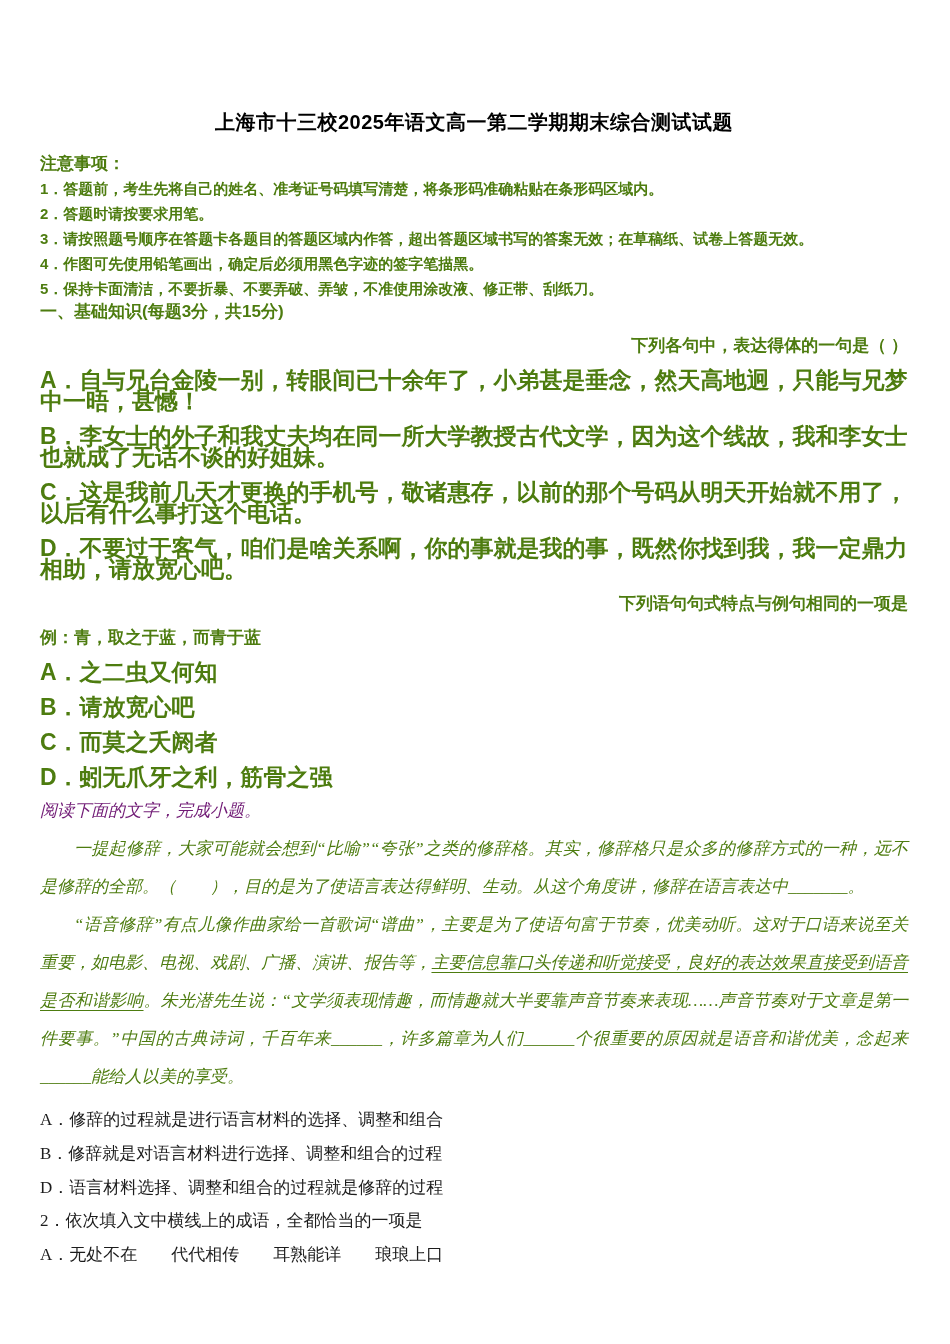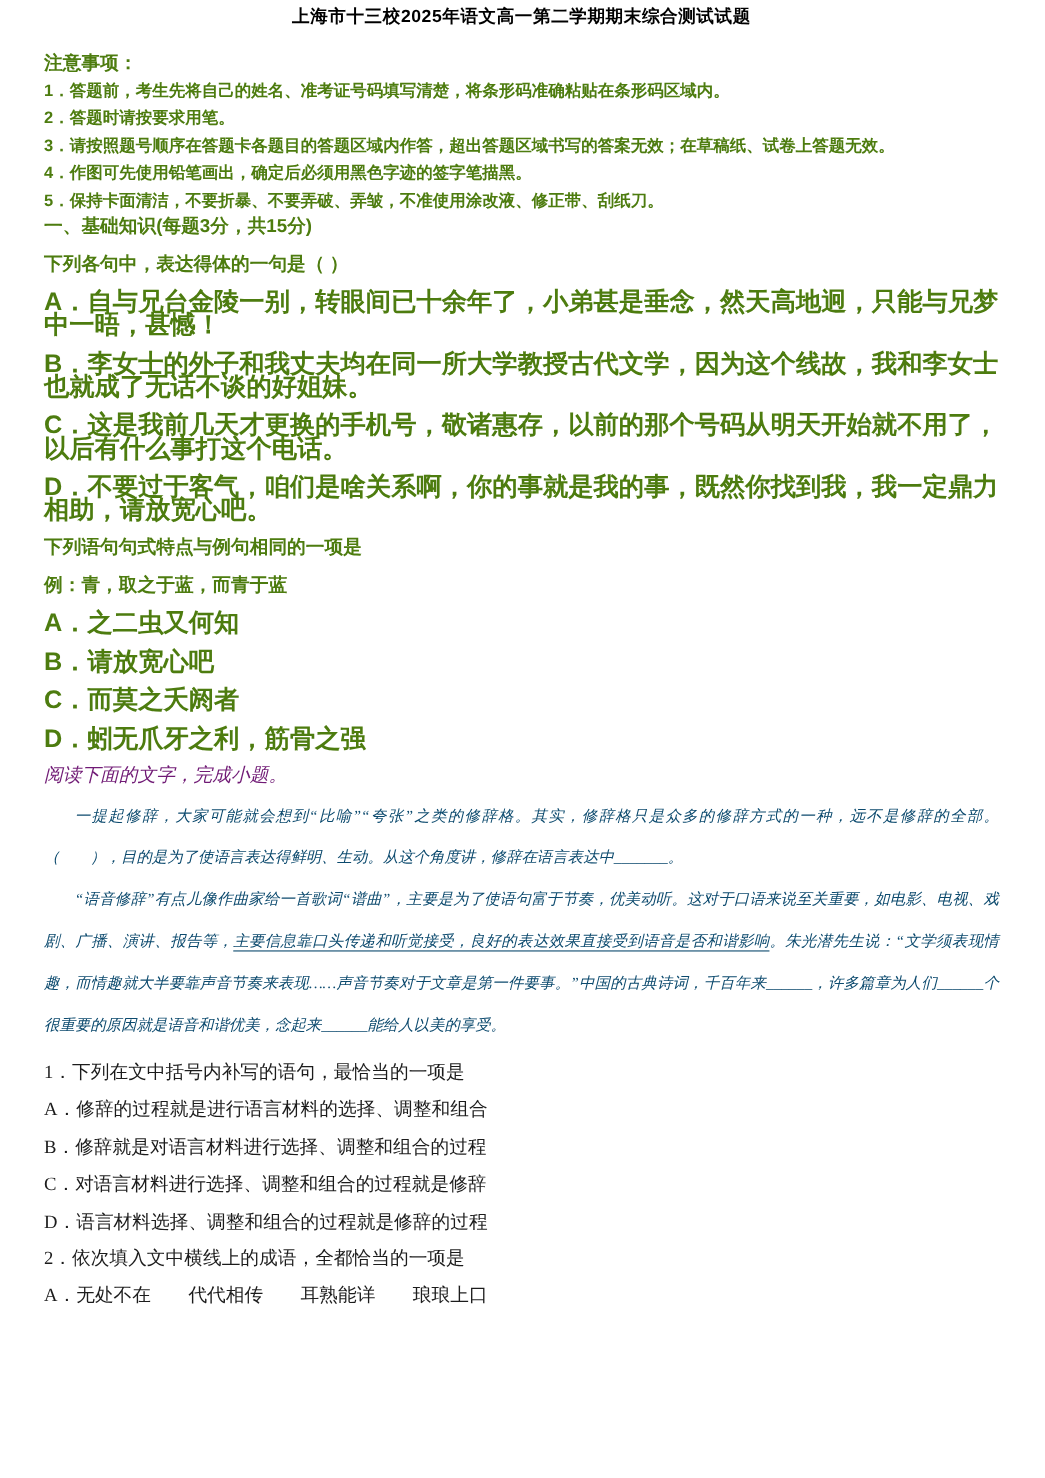--- a/index.html
+++ b/index.html
@@ -14,66 +14,67 @@
     background: #ffffff;
     overflow: hidden;
     color: #000000;
     font-family: "Liberation Serif", serif;
   }
   .content {
     padding: 0 42px 0 40px;
   }
   .title {
     margin: 0;
+    padding-top: 106px;
     text-align: center;
     font-family: "Liberation Sans", sans-serif;
     font-weight: 700;
-    font-size: 16px;
+    font-size: 20px;
     line-height: 32px;
     letter-spacing: 0.5px;
     color: #000000;
   }
   
   .b {
     font-family: "Liberation Sans", sans-serif;
     font-weight: 700;
     color: #4d7c0f;
   }
   .notice-heading {
     margin-top: 13px;
     font-size: 17px;
     line-height: 25px;
   }
   .notice-item {
     font-size: 15px;
     line-height: 25px;
   }
   .sec-heading   { font-size: 17px; line-height: 21px; }
-  .stem          { margin-top: 13px; font-size: 17px; line-height: 21px; }
+  .stem          { margin-top: 13px; font-size: 17px; line-height: 21px; text-align: right; }
   .opt           { margin-top: 14px; font-size: 23px; line-height: 21px; }
   .example       { margin-top: 13px; font-size: 17px; line-height: 21px; }
   
   .kai {
     font-family: "Liberation Serif", serif;
     font-style: italic;
     color: #3a3a3a;
   }
   .read-intro {
     margin-top: 12px;
     font-size: 17px;
     line-height: 22px;
     color: #701a75;
   }
   .para {
     margin: 0;
-    font-size: 14px;
+    font-size: 17px;
     line-height: 38px;
     text-align: justify;
     text-indent: 2em;
-    color: #0c4a6e;
+    color: #4d7c0f;
   }
   .para-first { margin-top: 8px; }
   .ul {
     text-decoration: underline;
     text-underline-offset: 4px;
     text-decoration-thickness: 1px;
   }
   
   .song {
     font-family: "Liberation Serif", serif;
@@ -122,24 +123,22 @@
     </div>
 
     <div>
       <div class="kai read-intro">阅读下面的文字，完成小题。</div>
 
       <p class="kai para para-first">一提起修辞，大家可能就会想到“比喻”“夸张”之类的修辞格。其实，修辞格只是众多的修辞方式的一种，远不是修辞的全部。（　　），目的是为了使语言表达得鲜明、生动。从这个角度讲，修辞在语言表达中_______。</p>
 
       <p class="kai para"><span>“语音修辞”有点儿像作曲家给一首歌词“谱曲”，主要是为了使语句富于节奏，优美动听。这对于口语来说至关重要，如电影、电视、戏剧、广播、演讲、报告等，</span><span class="ul">主要信息靠口头传递和听觉接受，良好的表达效果直接受到语音是否和谐影响</span><span>。朱光潜先生说：“文学须表现情趣，而情趣就大半要靠声音节奏来表现……声音节奏对于文章是第一件要事。”中国的古典诗词，千百年来______，许多篇章为人们______个很重要的原因就是语音和谐优美，念起来______能给人以美的享受。</span></p>
 
       <div>
-        <div class="song q-stem">1．下列在文中括号内补写的语句，最恰当的一项是</div>
         <div class="song q-opt">A．修辞的过程就是进行语言材料的选择、调整和组合</div>
         <div class="song q-opt">B．修辞就是对语言材料进行选择、调整和组合的过程</div>
-        <div class="song q-opt">C．对语言材料进行选择、调整和组合的过程就是修辞</div>
         <div class="song q-opt">D．语言材料选择、调整和组合的过程就是修辞的过程</div>
       </div>
 
       <div>
         <div class="song q-stem">2．依次填入文中横线上的成语，全都恰当的一项是</div>
         <div class="song q-opt">A．无处不在　　代代相传　　耳熟能详　　琅琅上口</div>
       </div>
     </div>
 
   </div>

